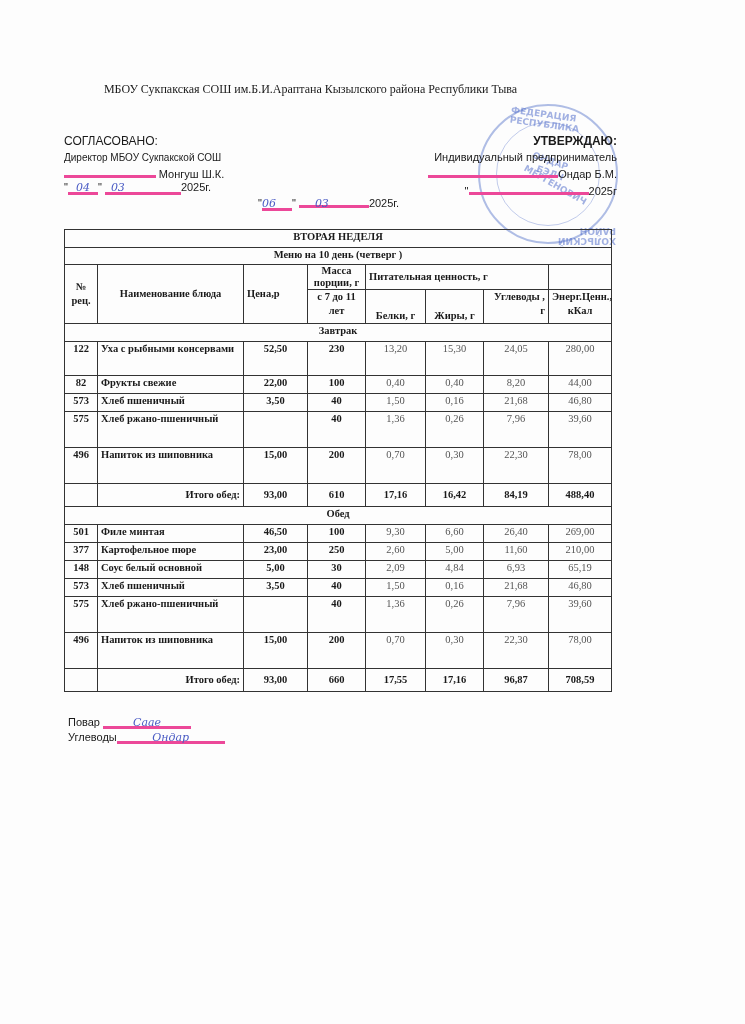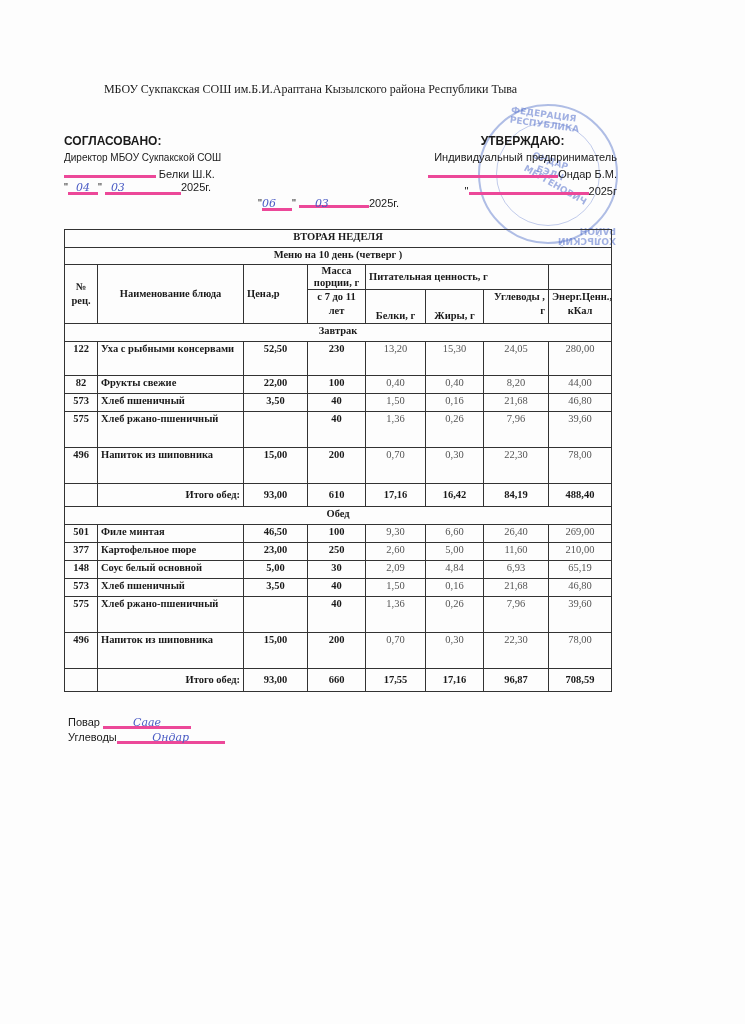--- a/index.html
+++ b/index.html
@@ -1,22 +1,22 @@
 <!DOCTYPE html>
 <html><head>
 <meta charset="utf-8">
 <style>
   html, body { margin: 0; padding: 0; }
   body { width: 745px; height: 1024px; background: #fdfdfd; position: relative; overflow: hidden; font-family: "Liberation Serif", serif; color: #1a1a1a; }
   .abs { position: absolute; }
   .org { left: 0; width: 605px; top: 82px; text-align: center; font-size: 12px; margin-left: 8px; }
   .left-block { left: 64px; top: 135px; font-family: "Liberation Sans", sans-serif; font-size: 10px; line-height: 13px; }
-  .left-block .ttl { font-weight: bold; font-size: 12px; margin-bottom: 3px; }
+  .left-block .ttl { font-weight: normal; font-size: 12px; margin-bottom: 3px; }
   .right-block { right: 128px; top: 135px; text-align: right; font-family: "Liberation Sans", sans-serif; font-size: 11px; line-height: 13px; }
-  .right-block .ttl { font-weight: bold; font-size: 12px; margin-bottom: 3px; text-align: center; }
+  .right-block .ttl { font-weight: bold; font-size: 12px; margin-bottom: 3px; }
   .uline { display: inline-block; border-bottom: 3px solid #ec4899; height: 11px; vertical-align: baseline; }
   .hand { color: #4a5bc4; font-style: italic; font-family: "DejaVu Serif", serif; }
   .date-center { left: 258px; top: 197px; font-family: "Liberation Sans", sans-serif; font-size: 11px; }
   table.menu { position: absolute; left: 64px; top: 229px; border-collapse: collapse; width: 547px; table-layout: fixed; font-size: 10.5px; }
   table.menu td { border: 1px solid #333; padding: 0 3px; vertical-align: top; line-height: 14px; }
   .c { text-align: center; }
   .b { font-weight: bold; }
   .r { text-align: right; }
   .num { text-align: center; color: #555; }
   .stamp { left: 478px; top: 104px; width: 140px; height: 140px; border-radius: 50%; border: 2px solid rgba(80,110,200,0.45); box-sizing: border-box; }
@@ -25,21 +25,21 @@
   .sign-block { left: 68px; top: 715px; font-family: "Liberation Sans", sans-serif; font-size: 11px; line-height: 15px; }
 </style>
 </head>
 <body>
 
 <div class="abs org">МБОУ Сукпакская СОШ им.Б.И.Арaптана Кызылского района Республики Тыва</div>
 
 <div class="abs left-block">
   <div class="ttl">СОГЛАСОВАНО:</div>
   <div>Директор МБОУ Сукпакской СОШ</div>
-  <div><span class="uline" style="width:92px"></span> <span style="font-size:11px">Белки Ш.К.</span></div>
+  <div><span class="uline" style="width:92px"></span> <span style="font-size:11px">Монгуш Ш.К.</span></div>
   <div style="font-size:11px">"<span class="uline hand" style="width:30px;text-align:center">04</span>" <span class="uline hand" style="width:70px;padding-left:6px">03</span><span>2025г.</span></div>
 </div>
 
 <div class="abs stamp">
   <div class="abs stamp-text" style="left:30px;top:6px;transform:rotate(8deg)">ФЕДЕРАЦИЯ РЕСПУБЛИКА</div>
   <div class="abs stamp-text" style="left:52px;top:50px;transform:rotate(20deg)">ОНДАР</div>
   <div class="abs stamp-text" style="left:56px;top:62px;transform:rotate(20deg)">БЭЛЧ</div>
   <div class="abs stamp-text" style="left:40px;top:74px;transform:rotate(30deg)">МЕРГЕНОВИЧ</div>
   <div class="abs stamp-text" style="left:40px;top:120px;transform:rotate(180deg)">ХОЛЬСКИЙ РАЙОН</div>
 </div>

